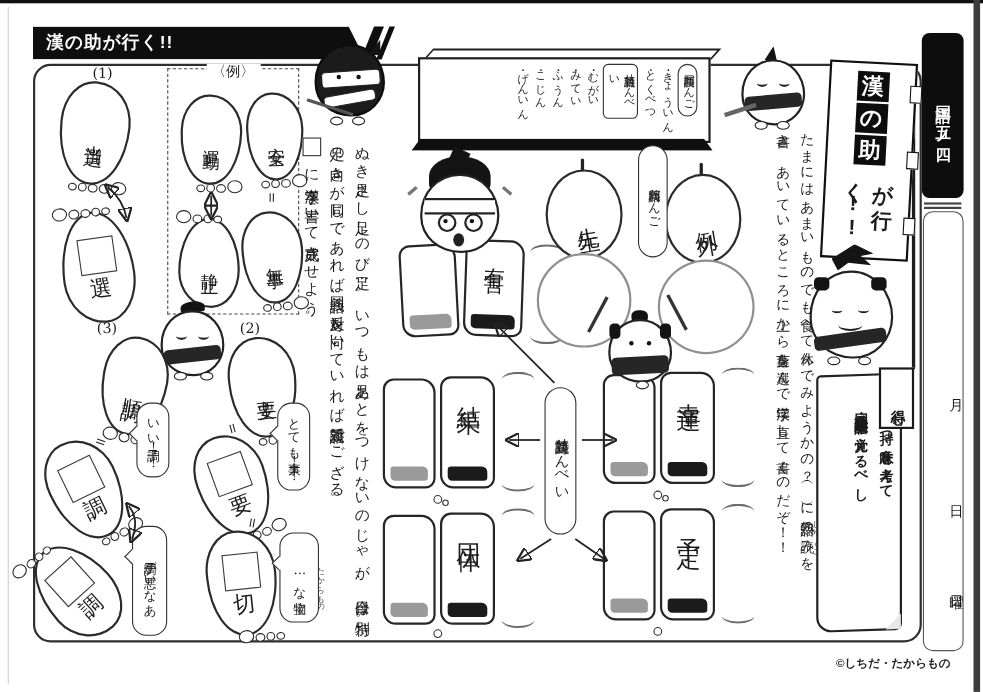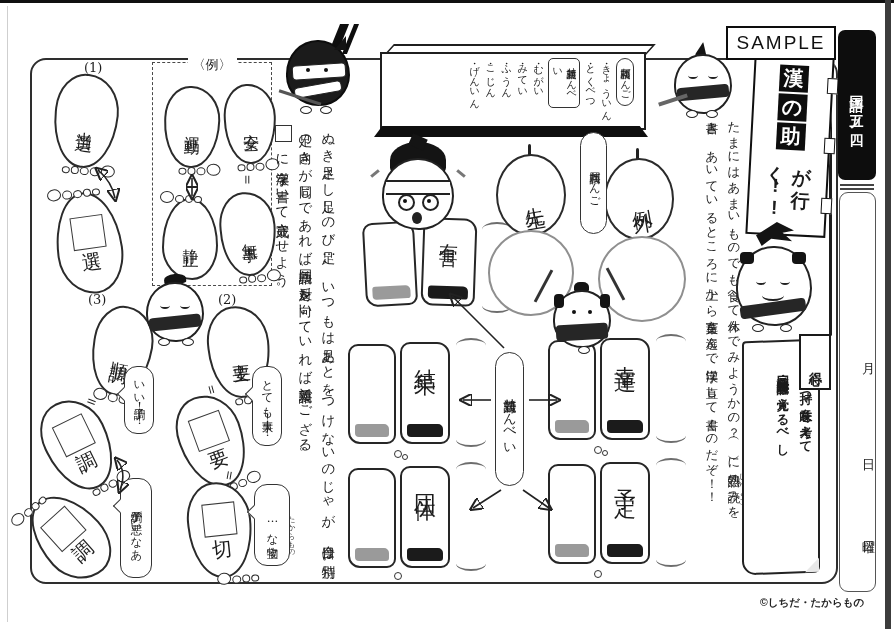--- a/index.html
+++ b/index.html
@@ -128,20 +128,23 @@
 </style>
 </head>
 <body>
 
 <div id="page">
 
   <div class="abs" id="edge-top"></div>
   <div class="abs" id="edge-right"></div>
   <div class="abs" id="edge-left"></div>
 
+  <div class="abs" id="banner">
+    <span>漢の助が行く!!</span>
+  </div>
   <div class="abs banner-stripe" style="left:334px;width:9px;"></div>
   <div class="abs banner-stripe" style="left:348px;width:5px;"></div>
 
   <div class="abs" id="panel"></div>
 
   <div class="abs plabel" style="left:84px;top:60px;">(1)</div>
 
   <div class="fp toes-b" style="left:54px;top:74px;width:64px;height:94px;transform:rotate(6deg);">
     <div class="sole">
         <span class="word">当選</span>
@@ -437,23 +440,20 @@
   <div class="senbei" style="left:600px;top:462px;width:50px;height:102px;">
     <span class="sword">予定</span>
       <div class="band black"></div>
   </div>
   <div class="paren top" style="left:656px;top:458px;"></div>
   <div class="paren bot" style="left:656px;top:552px;"></div>
   <div class="crumb" style="left:594px;top:570px;width:6px;height:6px;"></div>
 
   <div class="capsule" style="left:495px;top:352px;width:29px;height:134px;font-size:13px;">対義語せんべい</div>
 
-  <div class="abs" id="sample">
-    <span>SAMPLE</span>
-  </div>
 
   <div class="mascot" style="left:664px;top:46px;width:78px;height:74px;">
     <div class="m-top" style="left:32px;top:-4px;width:12px;height:14px;clip-path:polygon(50% 0,100% 100%,0 100%);transform:rotate(10deg);"></div>
     <div class="m-body" style="left:10px;top:8px;width:58px;height:60px;"></div>
     <div class="m-closedeye" style="left:24px;top:26px;"></div>
     <div class="m-closedeye" style="left:44px;top:26px;"></div>
     <div class="m-band" style="left:13px;top:40px;width:52px;height:13px;transform:rotate(-5deg);"></div>
     <div style="position:absolute;left:-6px;top:52px;width:30px;height:4px;background:#666;transform:rotate(-18deg);"></div>
     <div class="m-foot" style="left:22px;top:64px;"></div>
     <div class="m-foot" style="left:42px;top:64px;"></div>

